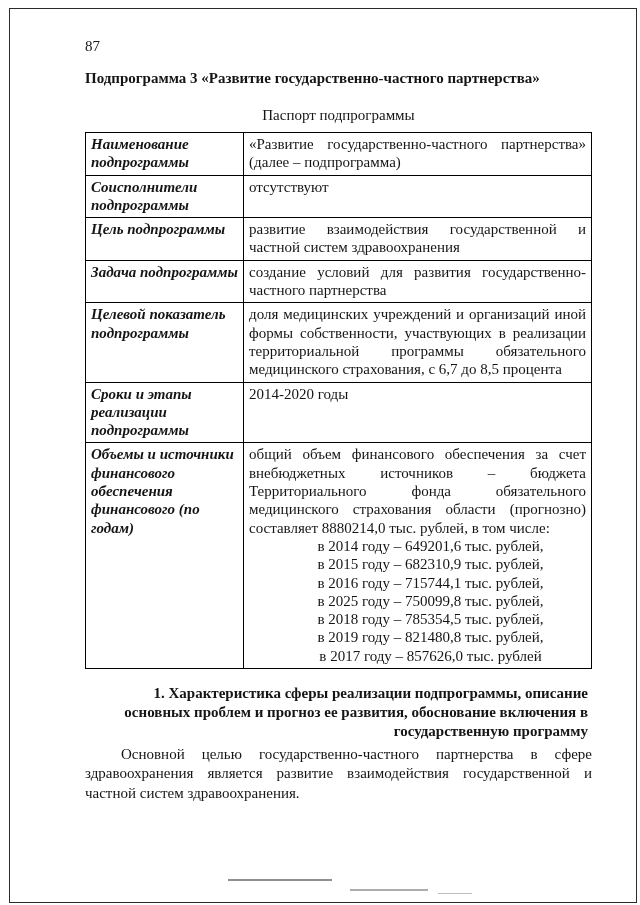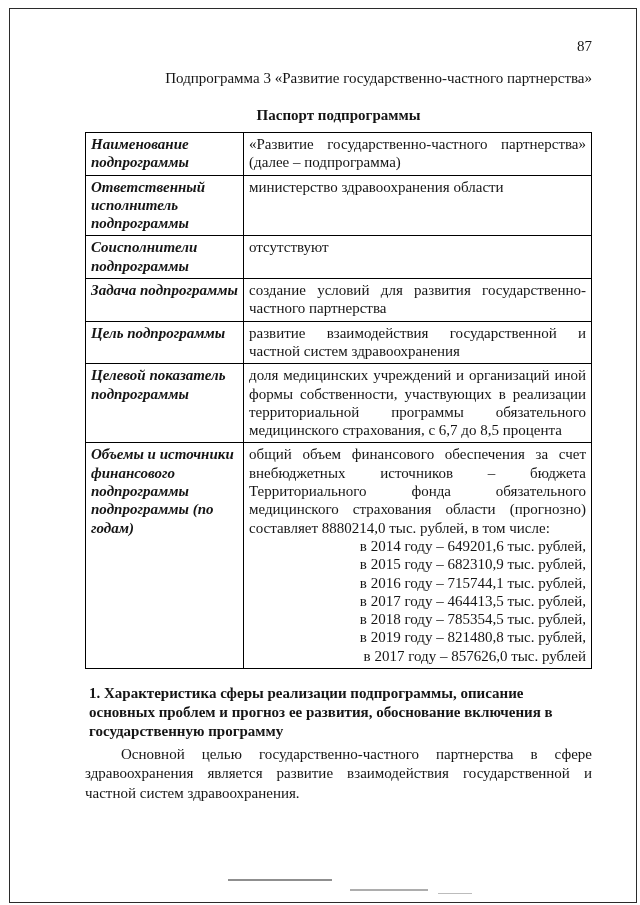--- a/index.html
+++ b/index.html
@@ -16,34 +16,34 @@
     left:9px; top:8px; right:3px; bottom:2px;
     border:1px solid #2b2b2b;
     pointer-events:none;
   }
   .content {
     position:absolute;
     left:85px; top:38px;
     width:507px;
   }
   .page-number {
-    text-align:right;
+    text-align:left;
     font-size:15px;
     margin-bottom:14px;
   }
   .doc-title {
-    text-align:right;
-    font-weight:normal;
+    text-align:left;
+    font-weight:bold;
     font-size:15px;
     margin-bottom:20px;
     margin-top:15px;
   }
   .doc-subtitle {
     text-align:center;
-    font-weight:bold;
+    font-weight:normal;
     font-size:15px;
     margin-bottom:8px;
   }
   table.passport {
     width:100%;
     border-collapse:collapse;
     font-size:15px;
     line-height:1.22;
   }
   table.passport td {
@@ -54,24 +54,24 @@
   td.cell-label {
     width:158px;
     font-weight:bold;
     font-style:italic;
   }
   td.cell-value {
     text-align:justify;
     margin-top:12px;
   }
   .finance-intro { text-align:justify; }
-  .finance-year { text-align:right; padding-left:26px; }
+  .finance-year { text-align:center; padding-left:26px; }
   .section-heading {
     margin-top:15px;
-    text-align:left;
+    text-align:right;
     font-weight:bold;
     font-size:15px;
     line-height:1.28;
     padding:0 4px;
   }
   .body-paragraph {
     font-size:15px;
     line-height:1.3;
     text-align:justify;
     text-indent:36px;
@@ -99,47 +99,47 @@
 
   <div class="doc-subtitle">Паспорт подпрограммы</div>
 
   <table class="passport">
     <tbody>
       <tr>
         <td class="cell-label">Наименование подпрограммы</td>
         <td class="cell-value">«Развитие государственно-частного партнерства» (далее – подпрограмма)</td>
       </tr>
       <tr>
-        <td class="cell-label">Ответственный исполнитель подпрограммы</td>
-        <td class="cell-value">министерство здравоохранения области</td>
+        <td class="cell-label">Соисполнители подпрограммы</td>
+        <td class="cell-value">отсутствуют</td>
       </tr>
       <tr>
-        <td class="cell-label">Соисполнители подпрограммы</td>
-        <td class="cell-value">отсутствуют</td>
+        <td class="cell-label">Цель подпрограммы</td>
+        <td class="cell-value">развитие взаимодействия государственной и частной систем здравоохранения</td>
       </tr>
       <tr>
         <td class="cell-label">Задача подпрограммы</td>
         <td class="cell-value">создание условий для развития государственно-частного партнерства</td>
       </tr>
       <tr>
-        <td class="cell-label">Цель подпрограммы</td>
-        <td class="cell-value">развитие взаимодействия государственной и частной систем здравоохранения</td>
-      </tr>
-      <tr>
         <td class="cell-label">Целевой показатель подпрограммы</td>
         <td class="cell-value">доля медицинских учреждений и организаций иной формы собственности, участвующих в реализации территориальной программы обязательного медицинского страхования, с 6,7 до 8,5 процента</td>
       </tr>
       <tr>
-        <td class="cell-label">Объемы и источники финансового подпрограммы подпрограммы (по годам)</td>
+        <td class="cell-label">Сроки и этапы реализации подпрограммы</td>
+        <td class="cell-value">2014-2020 годы</td>
+      </tr>
+      <tr>
+        <td class="cell-label">Объемы и источники финансового обеспечения финансового (по годам)</td>
         <td class="cell-value">
           <div class="finance-intro">общий объем финансового обеспечения за счет внебюджетных источников – бюджета Территориального фонда обязательного медицинского страхования области (прогнозно) составляет 8880214,0 тыс. рублей, в том числе:</div>
           <div class="finance-year">в 2014 году – 649201,6 тыс. рублей,</div>
           <div class="finance-year">в 2015 году – 682310,9 тыс. рублей,</div>
           <div class="finance-year">в 2016 году – 715744,1 тыс. рублей,</div>
-          <div class="finance-year">в 2017 году – 464413,5 тыс. рублей,</div>
+          <div class="finance-year">в 2025 году – 750099,8 тыс. рублей,</div>
           <div class="finance-year">в 2018 году – 785354,5 тыс. рублей,</div>
           <div class="finance-year">в 2019 году – 821480,8 тыс. рублей,</div>
           <div class="finance-year">в 2017 году – 857626,0 тыс. рублей</div>
         </td>
       </tr>
     </tbody>
   </table>
 
   <div class="section-heading">1. Характеристика сферы реализации подпрограммы, описание основных проблем и прогноз ее развития, обоснование включения в государственную программу</div>
 

